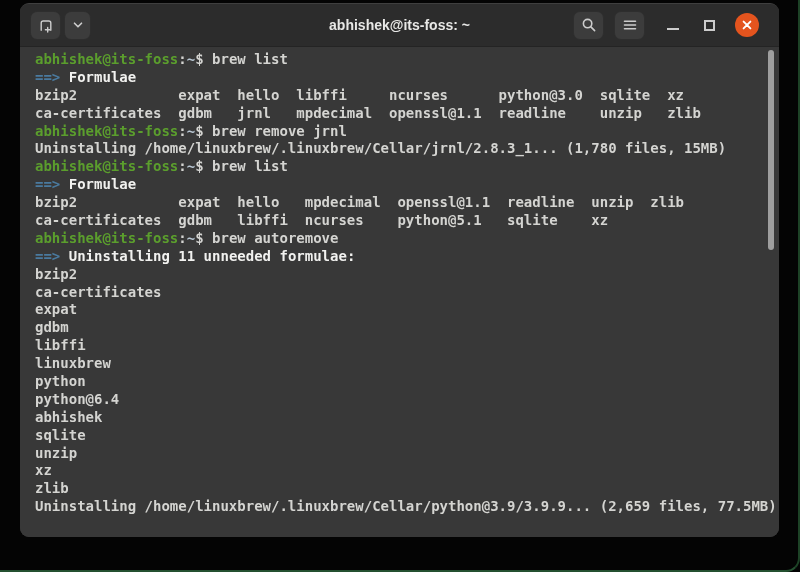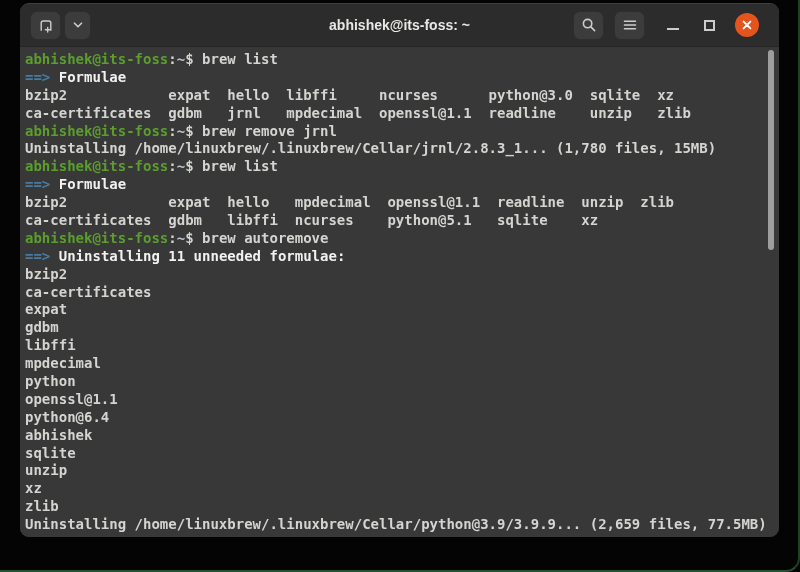--- a/index.html
+++ b/index.html
@@ -29,21 +29,21 @@
           align-items:center;justify-content:center;cursor:pointer;padding:0;}
   .min-glyph{display:block;width:12px;height:2px;background:var(--icon-gray);margin-top:7px;}
   .max-glyph{display:block;width:11px;height:11px;border:2px solid var(--icon-gray);}
   .gap10{margin-left:10px;} .gap16{margin-left:16px;} .gap18{margin-left:18px;}
   .close-btn{width:24px;height:24px;border-radius:50%;background:var(--close-orange);
              border:none;display:flex;align-items:center;justify-content:center;
              cursor:pointer;padding:0;margin-left:16px;}
   svg.icon{display:block;}
   
   .content{position:absolute;left:0;top:43px;right:0;bottom:0;background:var(--terminal-bg);
-           padding:4px 0 0 5px;cursor:text;}
+           padding:4px 0 0 15px;cursor:text;}
   .tline{white-space:pre;height:17.9px;line-height:17.9px;
          font-family:"DejaVu Sans Mono",monospace;font-size:14px;font-weight:700;
          color:var(--foreground);}
   .c-user{color:var(--prompt-green);}
   .c-fg{color:var(--foreground);}
   .c-tilde{color:var(--tilde-blue);}
   .c-arrow{color:var(--arrow-blue);}
   .c-bold{color:var(--bold-white);}
   .scrollbar{position:absolute;top:0;right:3px;width:10px;height:100%;}
   .thumb{position:absolute;right:2px;top:3px;width:6px;height:200px;border-radius:3px;
@@ -110,23 +110,22 @@
           <div class="tline"><span class="c-arrow">==&gt;</span><span class="c-fg"> </span><span class="c-bold">Formulae</span></div>
           <div class="tline"><span class="c-fg">bzip2            expat  hello   mpdecimal  openssl@1.1  readline  unzip  zlib</span></div>
           <div class="tline"><span class="c-fg">ca-certificates  gdbm   libffi  ncurses    python@5.1   sqlite    xz</span></div>
           <div class="tline"><span class="c-user">abhishek@its-foss</span><span class="c-fg">:</span><span class="c-tilde">~</span><span class="c-fg">$ </span><span class="c-fg">brew autoremove</span></div>
           <div class="tline"><span class="c-arrow">==&gt;</span><span class="c-fg"> </span><span class="c-bold">Uninstalling 11 unneeded formulae:</span></div>
           <div class="tline"><span class="c-fg">bzip2</span></div>
           <div class="tline"><span class="c-fg">ca-certificates</span></div>
           <div class="tline"><span class="c-fg">expat</span></div>
           <div class="tline"><span class="c-fg">gdbm</span></div>
           <div class="tline"><span class="c-fg">libffi</span></div>
-          <div class="tline"><span class="c-fg">mpdecimal</span></div>
+          <div class="tline"><span class="c-fg">linuxbrew</span></div>
           <div class="tline"><span class="c-fg">python</span></div>
-          <div class="tline"><span class="c-fg">openssl@1.1</span></div>
           <div class="tline"><span class="c-fg">python@6.4</span></div>
           <div class="tline"><span class="c-fg">abhishek</span></div>
           <div class="tline"><span class="c-fg">sqlite</span></div>
           <div class="tline"><span class="c-fg">unzip</span></div>
           <div class="tline"><span class="c-fg">xz</span></div>
           <div class="tline"><span class="c-fg">zlib</span></div>
           <div class="tline"><span class="c-fg">Uninstalling /home/linuxbrew/.linuxbrew/Cellar/python@3.9/3.9.9... (2,659 files, 77.5MB)</span></div>
         </div>
       <div class="scrollbar">
         <div class="thumb"></div>

